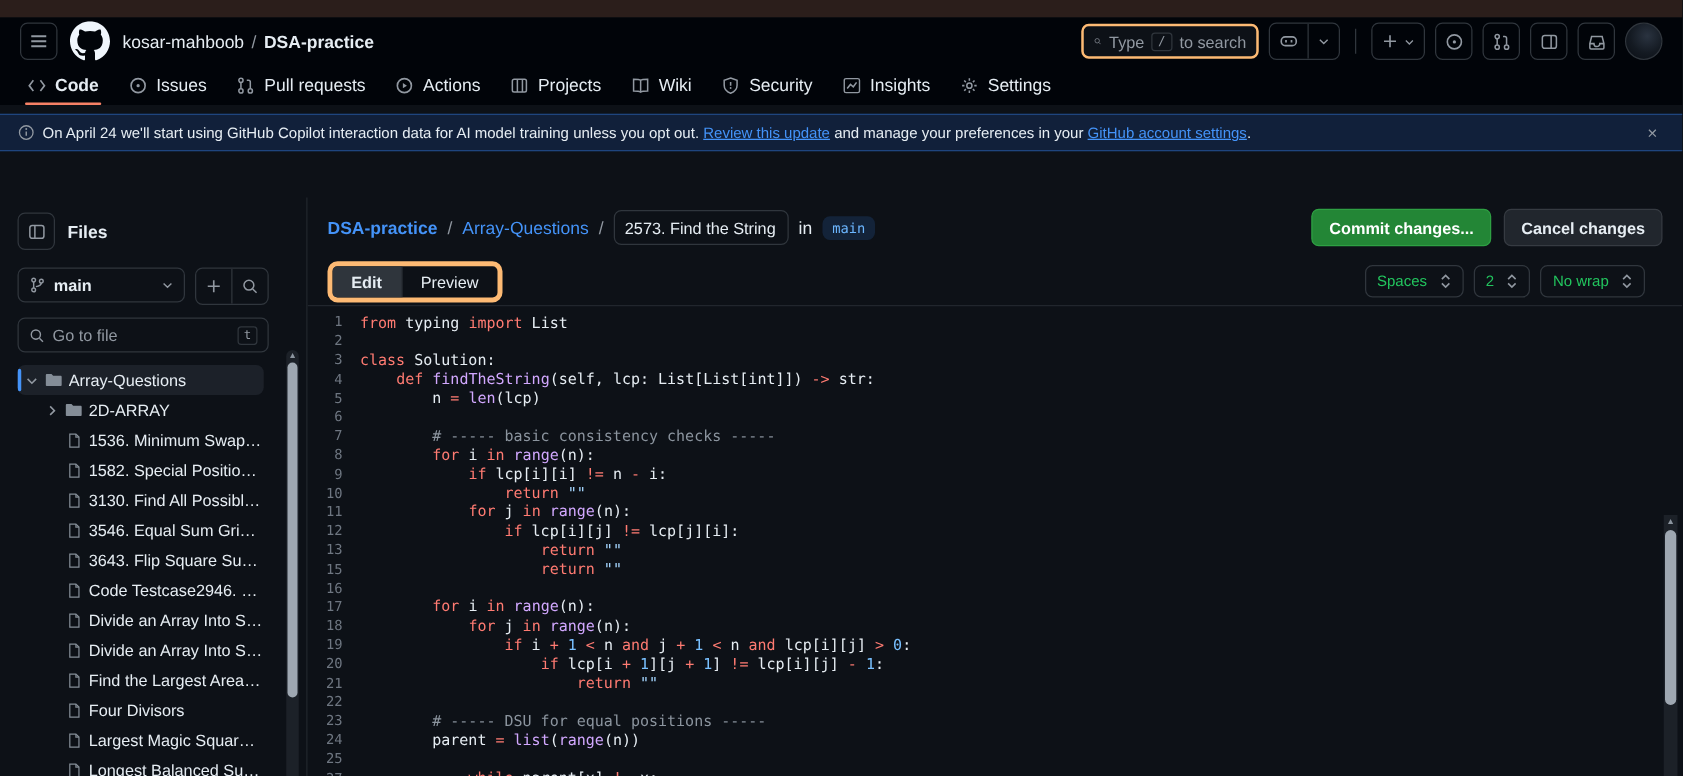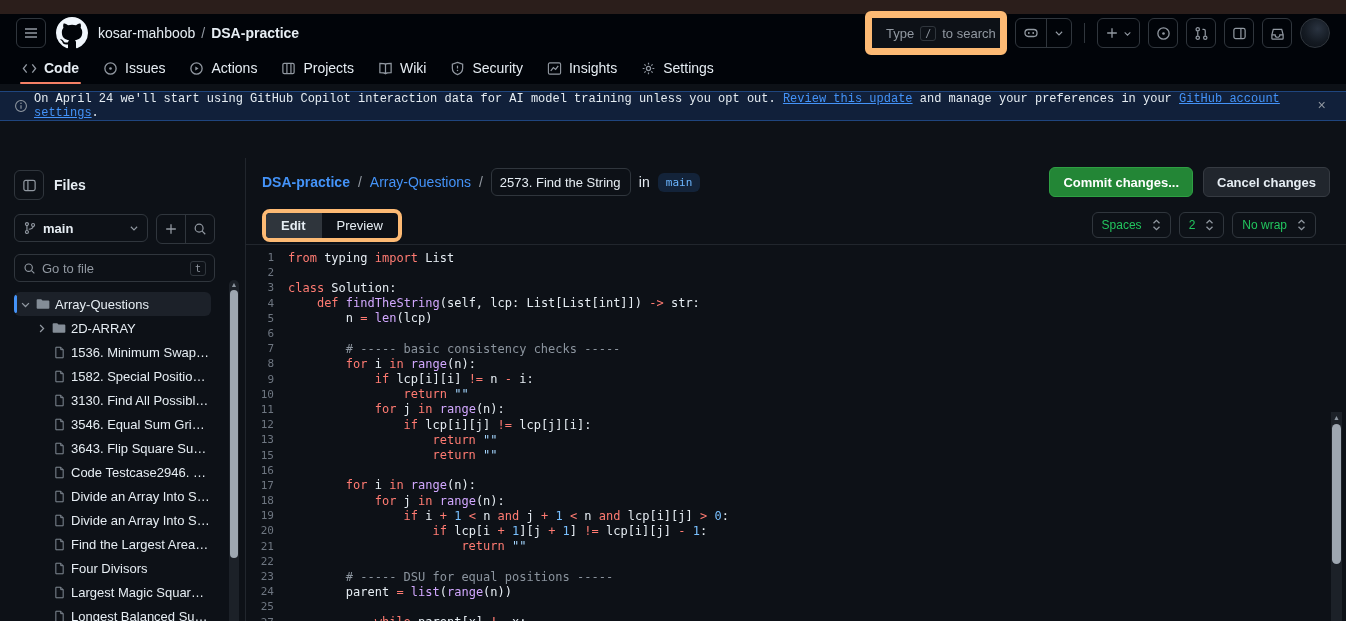--- a/index.html
+++ b/index.html
@@ -15,21 +15,21 @@
     padding:0 16px; gap:10px; }
   .icon-btn { width:30px; height:30px; border:1px solid #30363d; border-radius:6px;
     background:transparent; display:flex; align-items:center; justify-content:center;
     color:#9198a1; cursor:pointer; flex:0 0 auto; }
   .gh-logo { width:32px; height:32px; color:#f0f6fc; }
   .repo-crumb { font-size:14px; display:flex; gap:6px; align-items:center; white-space:nowrap; }
   .repo-crumb .owner { color:#e6edf3; }
   .repo-crumb .sep { color:#9198a1; }
   .repo-crumb .repo { font-weight:700; color:#e6edf3; }
   .hdr-right { margin-left:auto; display:flex; align-items:center; gap:8px; }
-  .search-box { width:142px; height:44px; border:7px solid #fdba74; border-radius:6px;
+  .search-box { width:142px; height:28px; border:2px solid #fdba74; border-radius:6px;
     display:flex; align-items:center; gap:6px; padding:0 8px; color:#9198a1; font-size:13px;
     background:#0d1117; cursor:text; white-space:nowrap; }
   .kbd { border:1px solid #30363d; border-radius:3px; font-size:10px; padding:0 4px;
     line-height:13px; color:#9198a1; font-family:"DejaVu Sans Mono", monospace; }
   .split-btn { display:flex; border:1px solid #30363d; border-radius:6px; overflow:hidden; }
   .split-btn .seg { height:28px; display:flex; align-items:center; justify-content:center;
     padding:0 7px; color:#9198a1; cursor:pointer; }
   .split-btn .seg + .seg { border-left:1px solid #30363d; }
   .v-divider { width:1px; height:20px; background:#30363d; margin:0 4px; }
   .avatar { width:30px; height:30px; border-radius:50%;
@@ -42,21 +42,21 @@
   .nav-tab { display:flex; align-items:center; gap:7px; padding:0 10px; font-size:14px;
     color:#e6edf3; cursor:pointer; position:relative; white-space:nowrap; }
   .nav-tab svg { color:#9198a1; }
   .nav-tab.active { font-weight:600; }
   .nav-tab.active::after { content:""; position:absolute; left:8px; right:8px; bottom:0;
     height:2px; border-radius:2px; background:#f78166; }
 
   
   .banner { margin-top:7px; height:30px; background:#11203a;
     border-top:1px solid #1f457e; border-bottom:1px solid #1f457e;
-    display:flex; align-items:center; padding:0 14px; font-size:12px; gap:6px;font-family:Liberation Mono, monospace; }
+    display:flex; align-items:center; padding:0 14px; font-size:12px; gap:6px; }
   .banner .info-ic { color:#9198a1; flex:0 0 auto; }
   .banner a { color:#4493f8; text-decoration:underline; cursor:pointer; }
   .banner .close { margin-left:auto; color:#9198a1; font-size:14px; cursor:pointer;
     padding:2px 6px; }
 
   
   .content { display:flex; height:501px;margin-top:37px; }
 
   
   .sidebar { width:246px; border-right:1px solid #21262d; padding:12px 0 0 14px;
@@ -235,20 +235,29 @@
   </div>
   <div class="nav-tab">
     <svg width="15" height="15" viewBox="0 0 16 16">
         <circle cx="8" cy="8" r="6" stroke="currentColor" stroke-width="1.4" fill="none"></circle>
         <circle cx="8" cy="8" r="1.4" fill="currentColor"></circle>
       </svg>
     <span>Issues</span>
   </div>
   <div class="nav-tab">
     <svg width="15" height="15" viewBox="0 0 16 16">
+        <circle cx="4" cy="3.5" r="1.8" stroke="currentColor" stroke-width="1.3" fill="none"></circle>
+        <circle cx="4" cy="12.5" r="1.8" stroke="currentColor" stroke-width="1.3" fill="none"></circle>
+        <circle cx="12" cy="12.5" r="1.8" stroke="currentColor" stroke-width="1.3" fill="none"></circle>
+        <path d="M4 5.5v5M9 3.5h1.5A1.5 1.5 0 0 1 12 5v5.5" stroke="currentColor" stroke-width="1.3" fill="none"></path>
+      </svg>
+    <span>Pull requests</span>
+  </div>
+  <div class="nav-tab">
+    <svg width="15" height="15" viewBox="0 0 16 16">
         <circle cx="8" cy="8" r="6" stroke="currentColor" stroke-width="1.4" fill="none"></circle>
         <path d="M6.7 5.8v4.4L10.2 8z" fill="currentColor"></path>
       </svg>
     <span>Actions</span>
   </div>
   <div class="nav-tab">
     <svg width="15" height="15" viewBox="0 0 16 16">
         <rect x="2" y="2.5" width="12" height="11" rx="1.5" stroke="currentColor" stroke-width="1.3" fill="none"></rect>
         <path d="M6.3 2.5v11M10.6 2.5v11" stroke="currentColor" stroke-width="1.3"></path>
       </svg>

